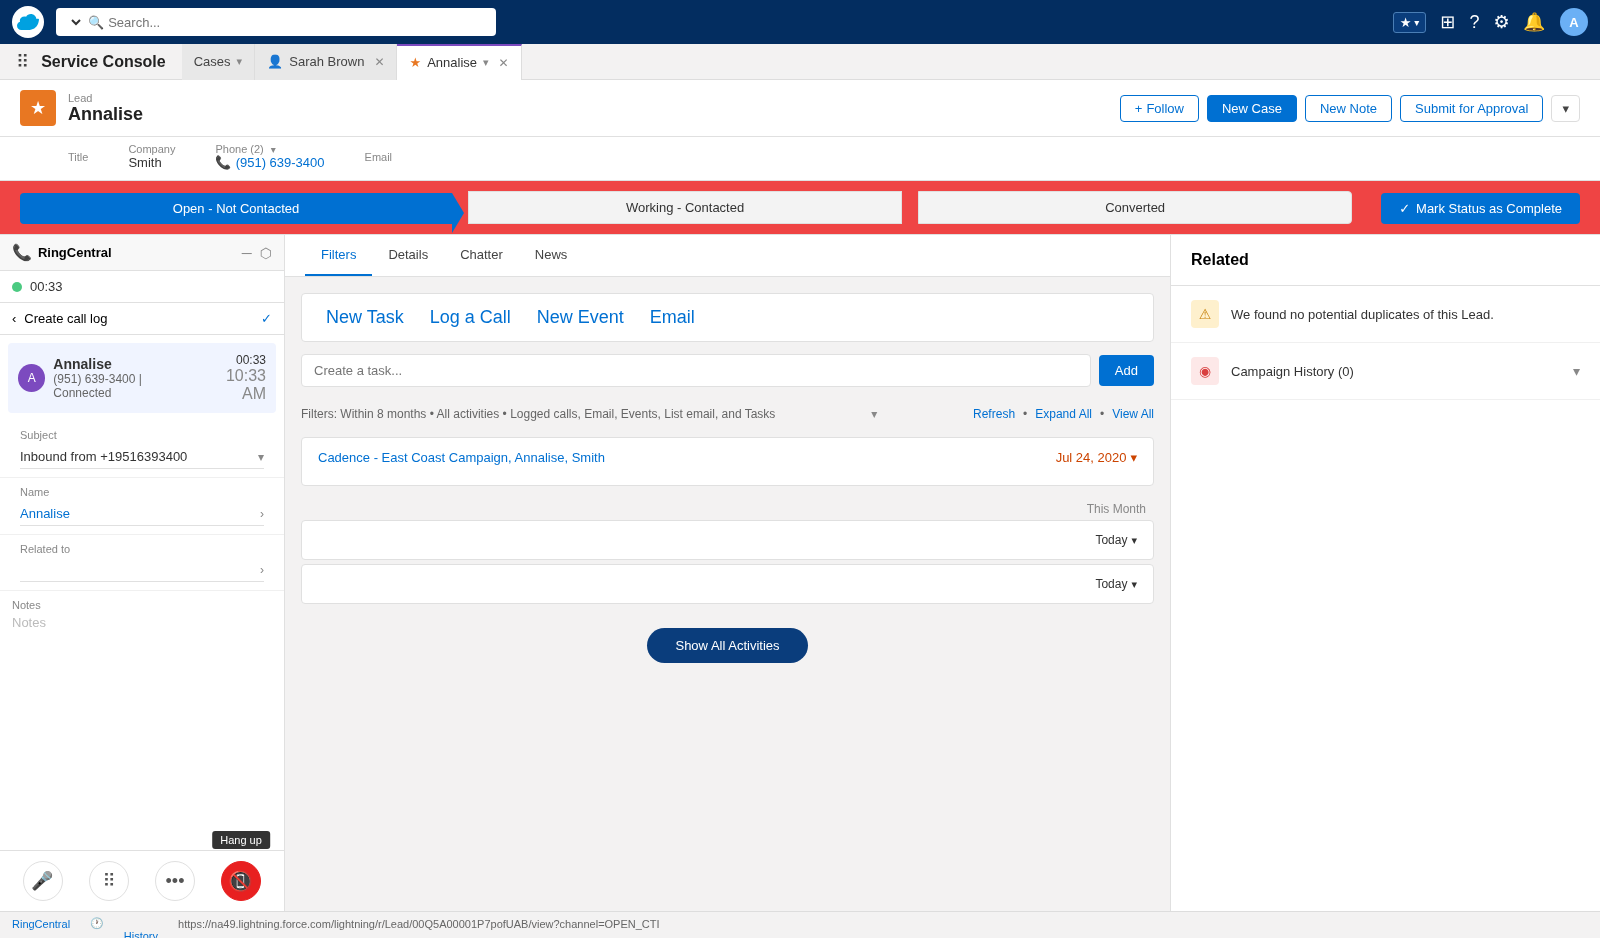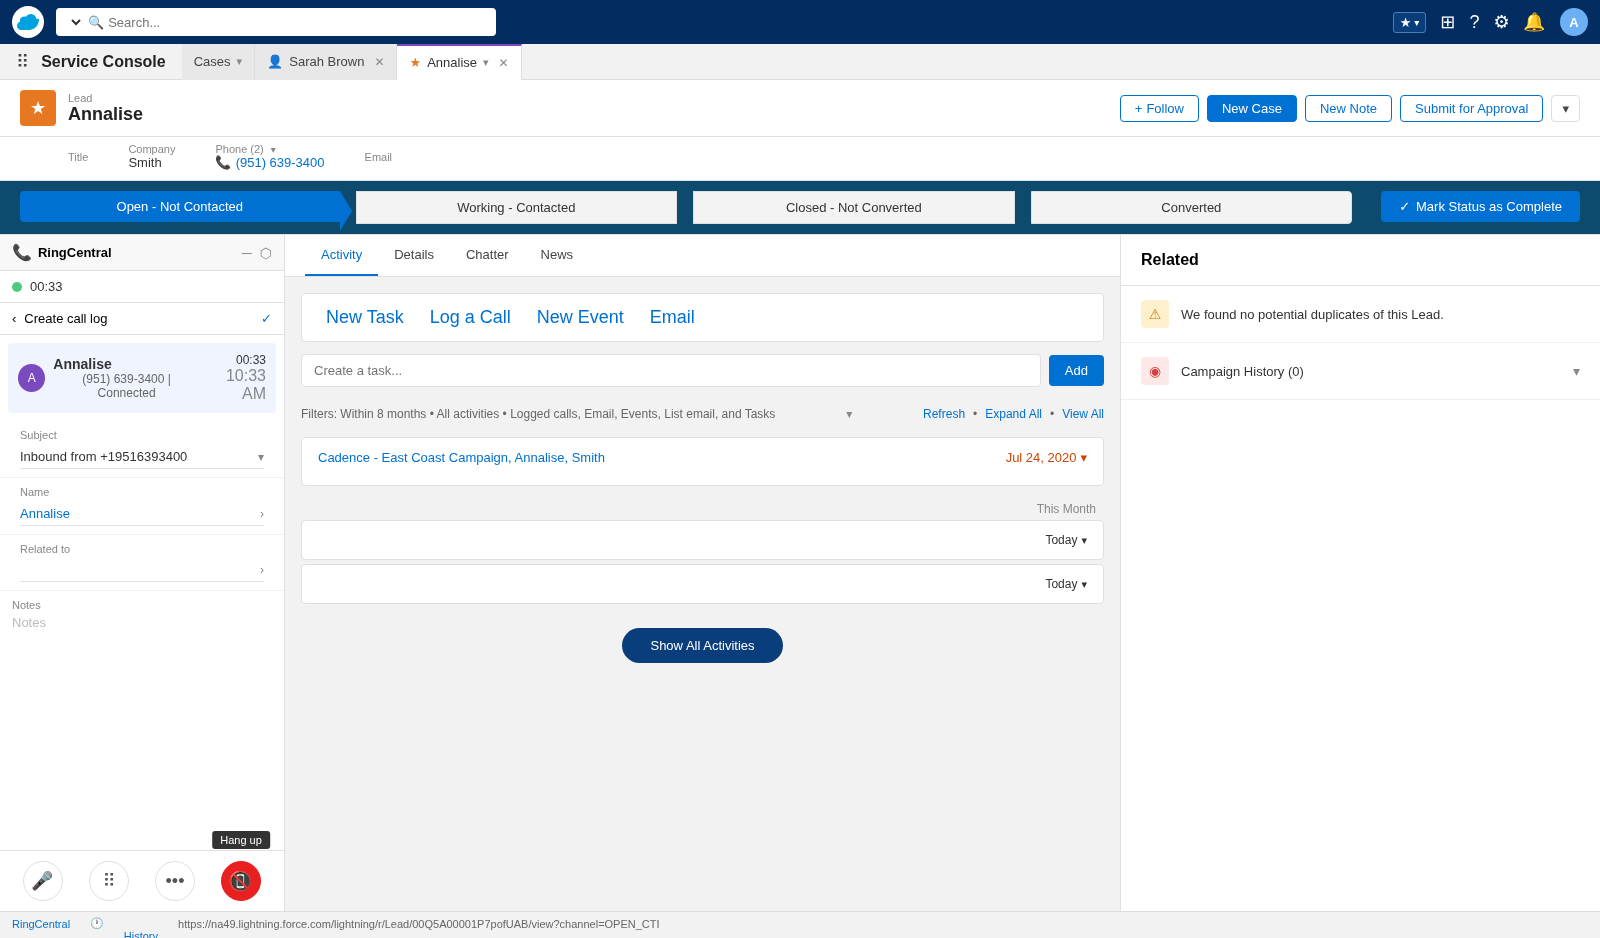--- a/index.html
+++ b/index.html
@@ -49,21 +49,21 @@
     
     .lead-info {
       background: #fff; padding: 6px 20px 10px 68px; border-bottom: 1px solid #e0e0e0; display: flex; align-items: center; gap: 40px;
     }
     .info-item label { font-size: 11px; color: #888; display: block; }
     .info-item .value { font-size: 13px; color: #333; }
     .info-item .phone-value { color: #0070d2; font-size: 13px; display: flex; align-items: center; gap: 4px; }
 
     
     .status-bar {
-      display: flex; align-items: flex-start; background: #0c4a6e; border-bottom: 1px solid #e0e0e0; padding: 10px 20px; gap: 17px;
+      display: flex; align-items: flex-end; background: #ef4444; border-bottom: 1px solid #e0e0e0; padding: 10px 20px; gap: 17px;
     }
     .status-step {
       flex: 1; display: flex; align-items: center; justify-content: center; padding: 8px 16px; font-size: 13px; color: #333; position: relative; cursor: pointer;
     }
     .status-step.active { background: #0070d2; color: #fff; border-radius: 4px 0 0 4px; }
     .status-step::after {
       content: ''; position: absolute; right: -12px; top: 0; bottom: 0; width: 0;
       border-top: 20px solid transparent; border-bottom: 20px solid transparent; z-index: 1;
     }
     .status-step.active::after { border-left: 12px solid #0070d2; }
@@ -89,21 +89,21 @@
     .status-dot { width: 10px; height: 10px; border-radius: 50%; background: #4bca81; flex-shrink: 0; }
     .call-time { font-size: 13px; color: #333; font-weight: 500; }
     .create-call-log {
       display: flex; align-items: center; justify-content: space-between; padding: 8px 12px; border-bottom: 1px solid #e0e0e0; background: #fff; cursor: pointer;
     }
     .create-call-log-label { font-size: 13px; display: flex; align-items: center; gap: 8px; }
     .call-contact { background: #f0f4ff; border-radius: 4px; margin: 8px; padding: 10px; }
     .contact-row { display: flex; align-items: center; justify-content: space-between; }
     .contact-icon { background: #7c4abf; border-radius: 50%; width: 28px; height: 28px; display: flex; align-items: center; justify-content: center; color: #fff; font-size: 12px; }
     .contact-name { font-size: 14px; font-weight: 600; color: #333; }
-    .contact-phone { font-size: 12px; color: #666; text-align: center; }
+    .contact-phone { font-size: 12px; color: #666; }
     .contact-time { font-size: 12px; color: #333; text-align: right; }
     .contact-time-sub { font-size: 16px; color: #888; }
     .form-group { padding: 8px 20px; border-bottom: 1px solid #f0f0f0; }
     .form-label { font-size: 11px; color: #888; margin-bottom: 4px; }
     .form-input { width: 100%; border: none; border-bottom: 1px solid #e0e0e0; padding: 4px 0; font-size: 13px; color: #333; display: flex; align-items: center; justify-content: space-between; }
     .form-input-link { color: #0070d2; font-size: 13px; }
     .related-to-label { font-size: 11px; color: #888; margin-bottom: 4px; }
     .notes-area { padding: 8px 12px; }
     .notes-label { font-size: 11px; color: #888; margin-bottom: 4px; }
     .notes-placeholder { font-size: 13px; color: #bbb; }
@@ -132,21 +132,21 @@
     .filter-link { color: #0070d2; cursor: pointer; }
     .activity-card { background: #fff; border-radius: 4px; border: 1px solid #e0e0e0; margin-bottom: 8px; padding: 12px 16px; }
     .cadence-row { display: flex; align-items: center; justify-content: space-between; margin-bottom: 8px; }
     .cadence-link { color: #0070d2; font-size: 13px; }
     .cadence-date { color: #cc4400; font-size: 13px; display: flex; align-items: center; gap: 4px; }
     .today-row { display: flex; justify-content: flex-end; padding: 4px 0; }
     .today-badge { font-size: 12px; color: #333; display: flex; align-items: center; gap: 4px; }
     .show-all-btn { background: #0a3d7c; color: #fff; border: none; border-radius: 20px; padding: 10px 28px; cursor: pointer; font-size: 13px; margin: 16px auto; display: block; }
 
     
-    .right-panel { width: 480px; background: #fff; border-left: 1px solid #e0e0e0; flex-shrink: 0; overflow-y: auto; }
+    .right-panel { width: 430px; background: #fff; border-left: 1px solid #e0e0e0; flex-shrink: 0; overflow-y: auto; }
     .related-header { font-size: 16px; font-weight: 600; padding: 16px 20px; border-bottom: 1px solid #e0e0e0; }
     .related-item { display: flex; align-items: center; padding: 14px 20px; border-bottom: 1px solid #f0f0f0; }
     .related-icon { width: 28px; height: 28px; border-radius: 4px; display: flex; align-items: center; justify-content: center; font-size: 14px; margin-right: 12px; flex-shrink: 0; }
     .related-icon.warning { background: #fef0cd; color: #c47c00; }
     .related-icon.campaign { background: #fde8e8; color: #d94040; }
     .related-text { font-size: 13px; color: #333; flex: 1; }
     .related-expand { color: #888; cursor: pointer; font-size: 14px; }
 
     
     .bottom-bar {
@@ -241,21 +241,20 @@
   </div>
   <div class="info-item">
     <label>Email</label>
     <div class="value"></div>
   </div>
 </div>
 
 <div class="status-bar">
   <div class="status-step active">Open - Not Contacted</div>
   <div class="status-step">Working - Contacted</div>
-  <div class="status-step">Closed - Not Converted</div>
   <div class="status-step" style="border-radius:0 4px 4px 0;">Converted</div>
   <button class="mark-complete-btn">
     <span>✓</span>
     <span>Mark Status as Complete</span>
   </button>
 </div>
 
 <div class="main-content" style="height:calc(938px - 44px - 36px - 56px - 44px - 58px - 24px);">
 
   <div class="left-panel">
@@ -340,21 +339,21 @@
       <div class="ctrl-btn" title="More">•••</div>
       <div style="position:relative;">
         <div class="ctrl-btn red" title="Hang up" style="font-size:20px;">📵</div>
         <div class="hang-up-tooltip">Hang up</div>
       </div>
     </div>
   </div>
 
   <div class="center-panel">
     <div class="activity-tabs">
-      <div class="activity-tab active">Activity</div>
+      <div class="activity-tab active">Filters</div>
       <div class="activity-tab">Details</div>
       <div class="activity-tab">Chatter</div>
       <div class="activity-tab">News</div>
     </div>
 
     <div class="activity-body">
       <div class="action-buttons">
         <button class="action-btn">New Task</button>
         <button class="action-btn">Log a Call</button>
         <button class="action-btn">New Event</button>

